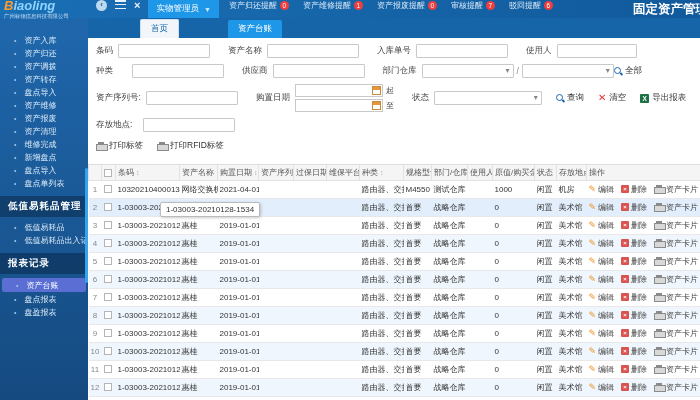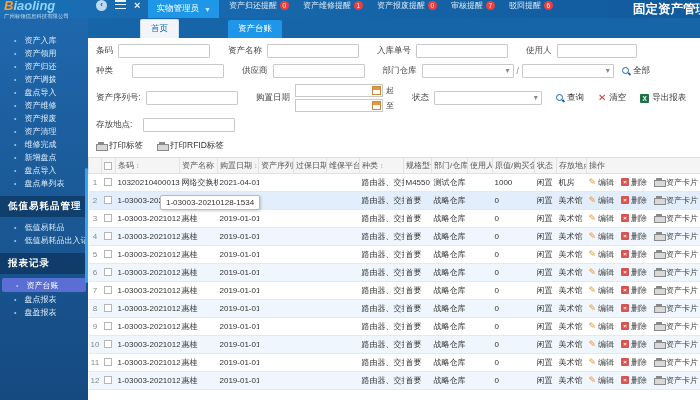--- a/index.html
+++ b/index.html
@@ -149,29 +149,29 @@
 <div class="layout">
 
   <div class="sidebar">
     <div id="sidegroups">
         <div class="side-item">
           <span class="blt">•</span>
           <span>资产入库</span>
         </div>
         <div class="side-item">
           <span class="blt">•</span>
-          <span>资产领用</span>
-        </div>
-        <div class="side-item">
-          <span class="blt">•</span>
           <span>资产归还</span>
         </div>
         <div class="side-item">
           <span class="blt">•</span>
           <span>资产调拨</span>
+        </div>
+        <div class="side-item">
+          <span class="blt">•</span>
+          <span>资产转存</span>
         </div>
         <div class="side-item">
           <span class="blt">•</span>
           <span>盘点导入</span>
         </div>
         <div class="side-item">
           <span class="blt">•</span>
           <span>资产维修</span>
         </div>
         <div class="side-item">
@@ -248,21 +248,21 @@
         <span class="flabel">种类</span>
         <input class="tin" style="margin-left: 14px;">
         <span class="fgap"></span>
         <span class="flabel">供应商</span>
         <input class="tin" style="">
         <span class="fgap"></span>
         <span class="flabel">部门仓库</span>
         <span class="fsel"></span>
         <span class="slash">/</span>
         <span class="fsel"></span>
-        <span class="linkbtn" style="margin-left:8px;">
+        <span class="linkbtn" style="margin-left:0;">
           <span class="i-search"></span>
           <span class="lb-txt">全部</span>
         </span>
       </div>
       <div class="frow">
         <span class="flabel">资产序列号:</span>
         <input class="tin" style="">
         <span class="fgap"></span>
         <span class="flabel">购置日期</span>
         <span class="datecol">
@@ -292,21 +292,21 @@
         </span>
         <span class="linkbtn">
           <span class="i-excel">X</span>
           <span class="lb-txt">导出报表</span>
         </span>
       </div>
       <div class="frow">
         <span class="flabel">存放地点:</span>
         <input class="tin" style="margin-left: 6px;">
       </div>
-      <div class="frow" style="margin-top:8px; margin-bottom:1px;">
+      <div class="frow" style="margin-top:8px; margin-bottom:8px;">
         <span class="linkbtn" style="margin-left:0;">
           <span class="i-printer"></span>
           <span class="lb-txt">打印标签</span>
         </span>
         <span class="linkbtn">
           <span class="i-printer"></span>
           <span class="lb-txt">打印RFID标签</span>
         </span>
       </div>
     </div>

